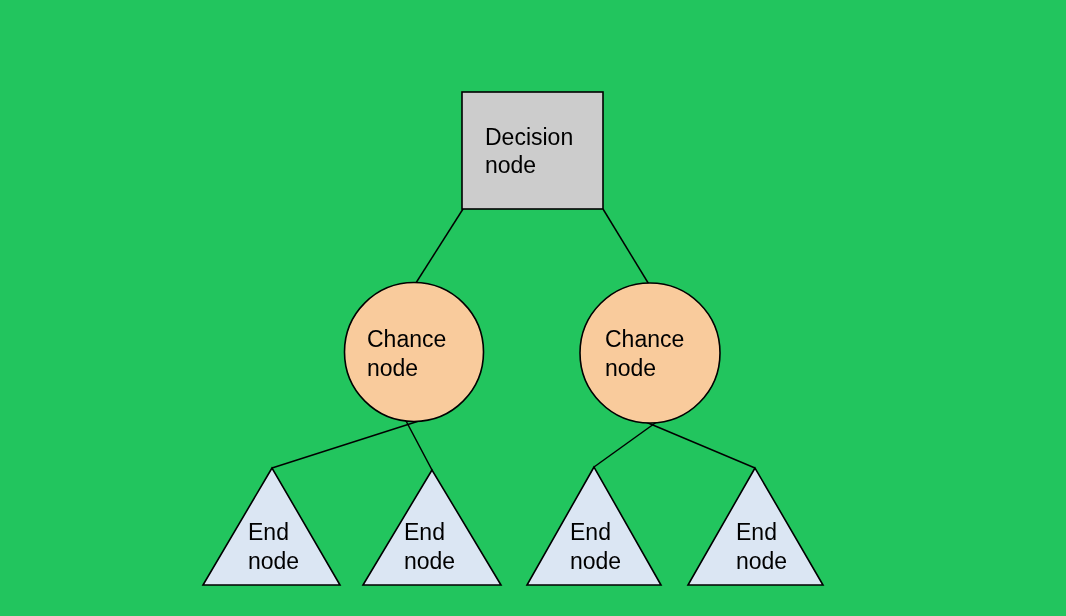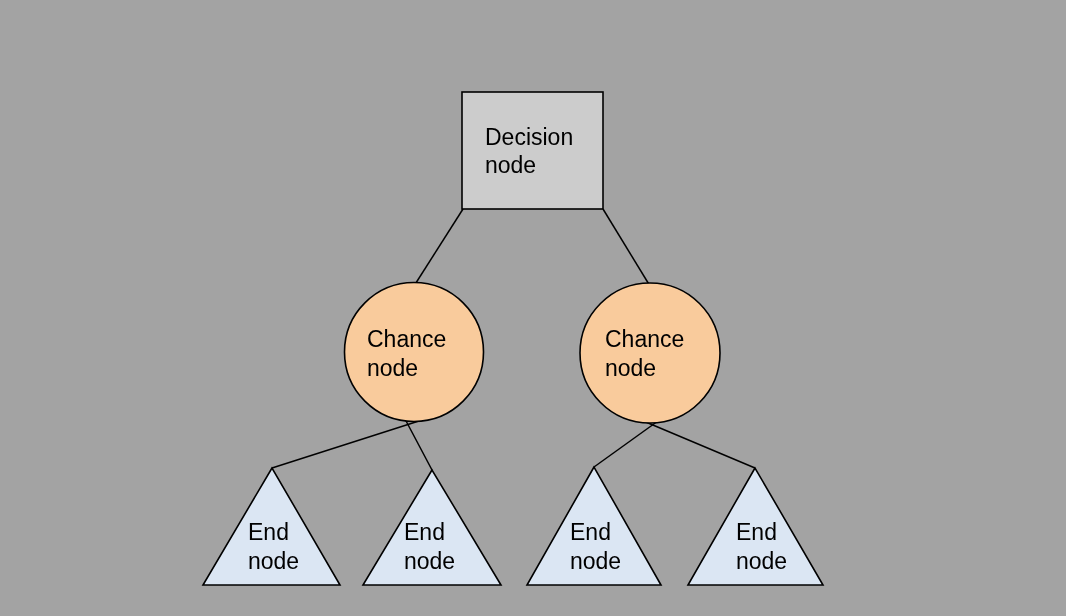--- a/index.html
+++ b/index.html
@@ -4,21 +4,21 @@
 <style>
   html, body {
     margin: 0;
     padding: 0;
     background: #ffffff;
   }
   .canvas {
     position: relative;
     width: 1066px;
     height: 616px;
-    background: #a3a3a3;
+    background: #22c55e;
     overflow: hidden;
     font-family: "Liberation Sans", sans-serif;
   }
   svg {
     display: block;
   }
   .edge {
     stroke-width: 1.5;
     fill: none;
   }

